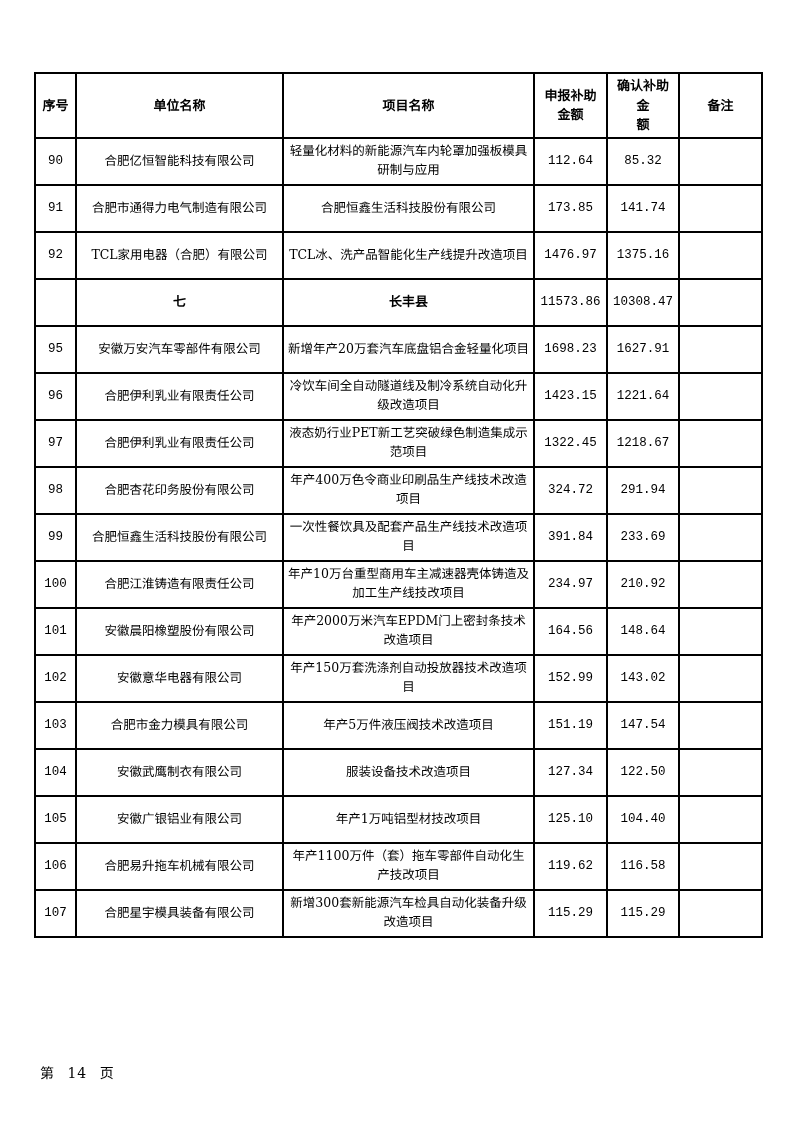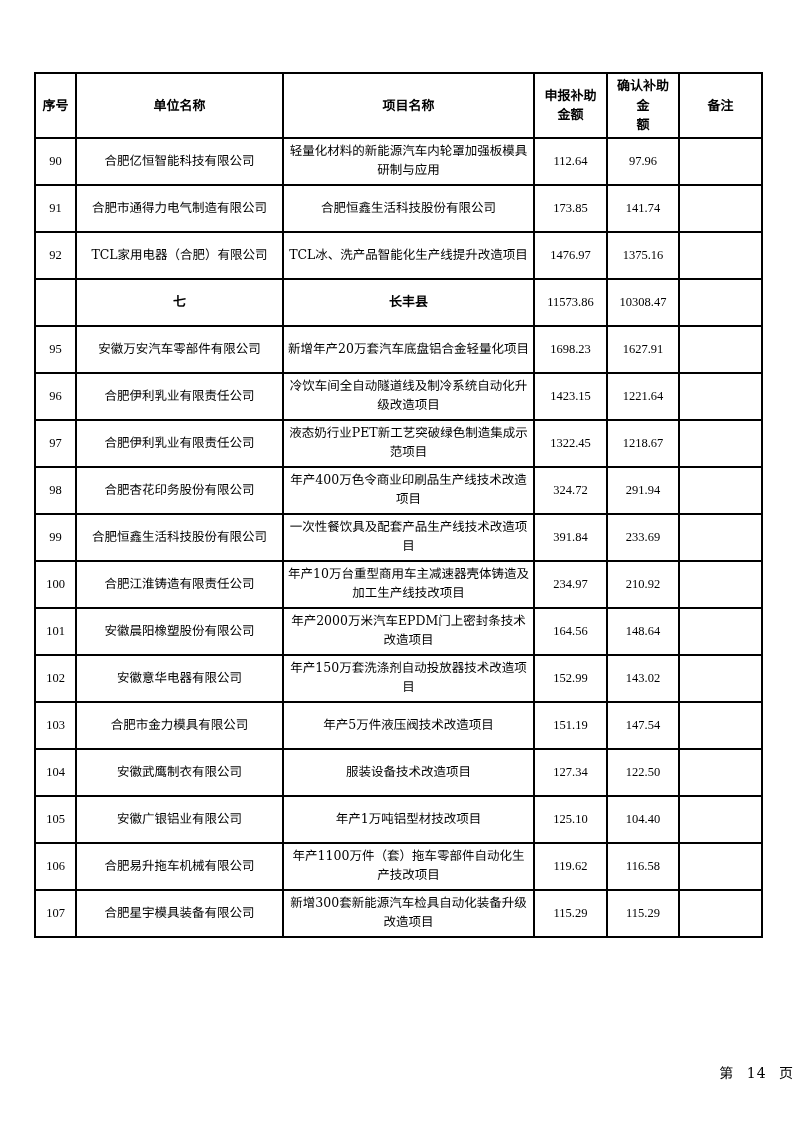--- a/index.html
+++ b/index.html
@@ -38,37 +38,38 @@
     font-weight: bold;
     font-size: 13px;
     white-space: pre-line;
     font-family: "DejaVu Sans", "Liberation Sans", sans-serif;
   }
   table.subsidy tbody td {
     height: 47px;
   }
   td.col-project { padding: 2px 8px; }
   td.col-no, td.col-declared, td.col-confirmed {
-    font-family: Liberation Serif, serif;
+    font-family: Liberation Mono, monospace;
   }
   tr.section-row td.col-company,
   tr.section-row td.col-project {
     font-weight: bold;
     font-size: 13px;
     font-family: "DejaVu Sans", "Liberation Sans", sans-serif;
   }
   .footer {
     position: absolute;
     left: 0;
     top: 1062px;
     width: 100%;
-    text-align: right;
+    text-align: left;
     font-size: 14px;
     word-spacing: 7px;
     letter-spacing: 1px;
+    padding-left: 40px;
   }
 </style>
 </head>
 <body>
 
 <div class="page">
 
   <table class="subsidy">
     <colgroup>
       <col style="width:41px">
@@ -89,21 +90,21 @@
 额</th>
         <th>备注</th>
       </tr>
     </thead>
     <tbody>
         <tr>
     <td class="col-no">90</td>
     <td class="col-company">合肥亿恒智能科技有限公司</td>
     <td class="col-project">轻量化材料的新能源汽车内轮罩加强板模具研制与应用</td>
     <td class="col-declared">112.64</td>
-    <td class="col-confirmed">97.96</td>
+    <td class="col-confirmed">85.32</td>
     <td class="col-remark"></td>
   </tr>
         <tr>
     <td class="col-no">91</td>
     <td class="col-company">合肥市通得力电气制造有限公司</td>
     <td class="col-project">合肥恒鑫生活科技股份有限公司</td>
     <td class="col-declared">173.85</td>
     <td class="col-confirmed">141.74</td>
     <td class="col-remark"></td>
   </tr>

